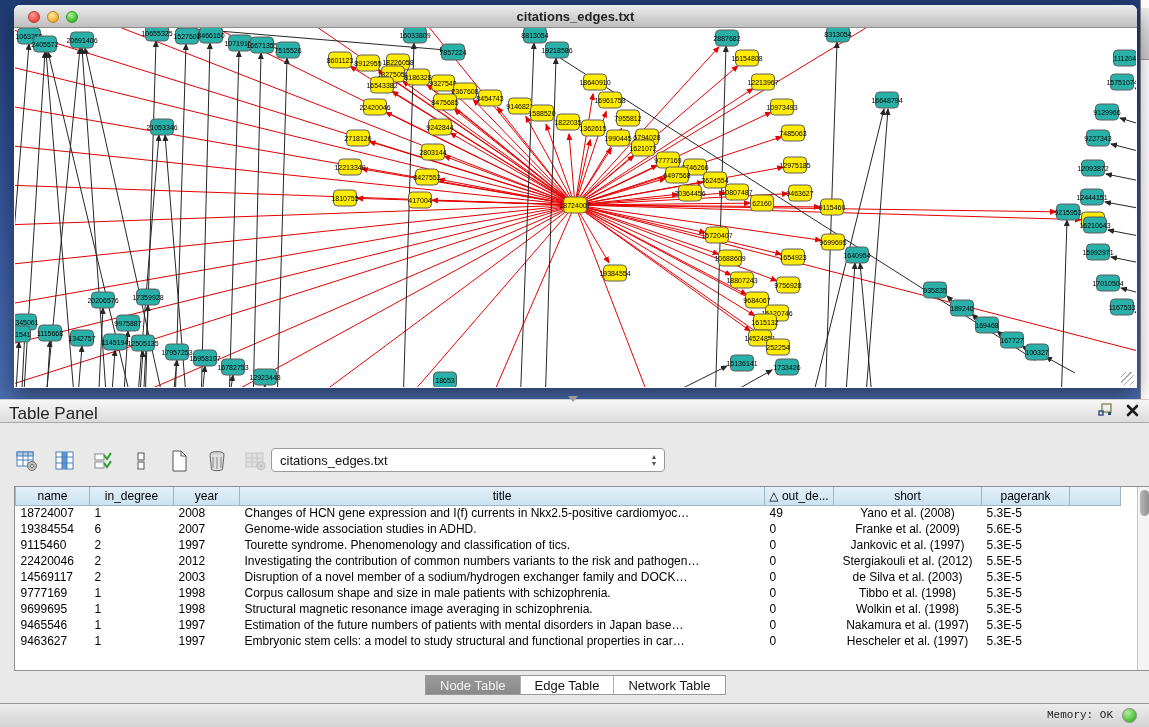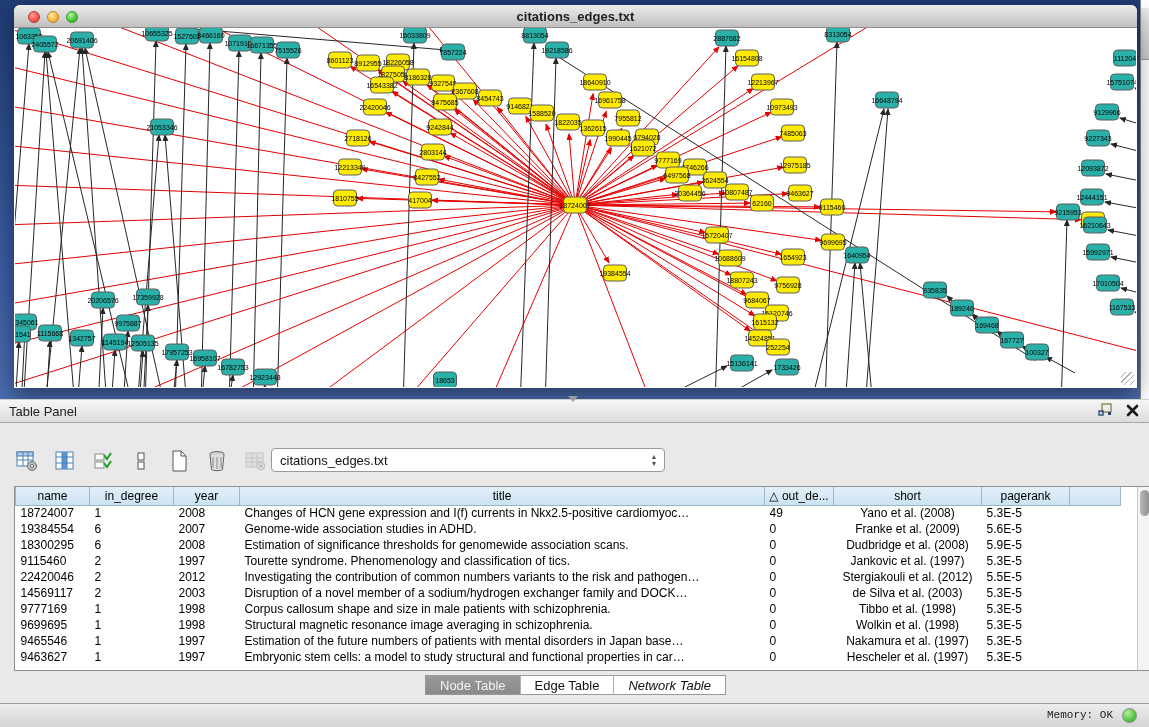--- a/index.html
+++ b/index.html
@@ -26,21 +26,21 @@
   .light.red { background:radial-gradient(circle at 35% 30%, #ff9d97,#f5544c 60%,#c93832); border:1px solid #b43b33;}
   .light.yellow { background:radial-gradient(circle at 35% 30%, #ffe9a8,#f6b73e 60%,#cf8f1f); border:1px solid #b8861f;}
   .light.green { background:radial-gradient(circle at 35% 30%, #b8f0a8,#47c436 60%,#2c9a23); border:1px solid #2f9e27;}
   .gcanvas { position:absolute; left:1px; top:23px; width:1121px; height:359px; background:#fff; overflow:hidden; }
   .grip { position:absolute; right:3px; bottom:3px; width:13px; height:13px;
     background:repeating-linear-gradient(135deg, transparent 0 3px, #aaa 3px 4px); }
 
   
   .tpanel-header { position:absolute; left:0; top:399px; width:1149px; height:24px;
     background:linear-gradient(#f6f6f6,#dcdcdc); border-bottom:1px solid #a8a8a8; border-top:1px solid #cfcfcf; }
-  .tpanel-header .name { position:absolute; left:9px; top:4px; font-size:13px; color:#222; }
+  .tpanel-header .name { position:absolute; left:9px; top:4px; font-size:17px; color:#222; }
   .tpanel-header .hicons { position:absolute; right:10px; top:3px; display:flex; gap:13px; align-items:center; }
   .split-handle { position:absolute; left:568px; top:-4px; width:0; height:0;
     border-left:5px solid transparent; border-right:5px solid transparent; border-top:6px solid #9a9a9a; }
 
   .tpanel-body { position:absolute; left:0; top:423px; width:1149px; height:280px; background:#e9e9e9; }
 
   .toolbar { position:absolute; left:14px; top:24px; height:28px; display:flex; align-items:center; gap:12px; }
   .tool { width:26px; height:26px; display:flex; align-items:center; justify-content:center; }
   .tool.disabled { opacity:.45; }
   .fx { font-family:"Liberation Serif", serif; font-style:italic; font-weight:bold; font-size:15px; color:#111; }
@@ -59,21 +59,21 @@
     border-top:none; font-weight:normal; font-size:12px; text-align:center; overflow:hidden; white-space:nowrap; }
   table.grid td { height:16px; padding:0 0 0 5px; overflow:hidden; white-space:nowrap; text-overflow:ellipsis; }
   table.grid td.c { text-align:center; padding:0;margin-top:44px; }
   .vscroll { position:absolute; right:0; top:0; width:14px; height:183px; background:#f4f4f4; border-left:1px solid #c8c8c8; }
   .vscroll .thumb { position:absolute; left:2px; top:3px; width:9px; height:26px; border-radius:5px;
     background:linear-gradient(90deg,#b9b9b9,#8f8f8f); }
 
   .tabs { position:absolute; left:425px; top:252px; height:20px; display:flex;
     border:1px solid #9a9a9a; border-radius:0; overflow:hidden; background:#fff; font-size:13px; }
   .tab { padding:2px 14px 0 14px; border-right:1px solid #b0b0b0; color:#111; }
-  .tab:last-child { border-right:none;font-style:italic; }
+  .tab:last-child { border-right:none; }
   .tab.sel { background:linear-gradient(#9a9a9a,#8a8a8a); color:#f3f3f3; }
 
   
   .statusbar { position:absolute; left:0; top:703px; width:1149px; height:24px;
     background:linear-gradient(#ececec,#d4d4d4); border-top:1px solid #9b9b9b;font-family:Liberation Mono, monospace; }
   .statusbar .mem { position:absolute; right:36px; top:5px; font-size:11px; color:#222; }
   .statusbar .dot { position:absolute; right:12px; top:4px; width:15px; height:15px; border-radius:50%;
     border:1px solid #8a8a8a; background:radial-gradient(circle at 35% 30%, #b8efa0,#57c443 60%,#36a02a); }
 </style>
 </head>
@@ -797,30 +797,20 @@
             <td>19384554</td>
             <td>6</td>
             <td>2007</td>
             <td>Genome-wide association studies in ADHD.</td>
             <td>0</td>
             <td class="c">Franke et al. (2009)</td>
             <td>5.6E-5</td>
             <td></td>
           </tr>
           <tr>
-            <td>18300295</td>
-            <td>6</td>
-            <td>2008</td>
-            <td>Estimation of significance thresholds for genomewide association scans.</td>
-            <td>0</td>
-            <td class="c">Dudbridge et al. (2008)</td>
-            <td>5.9E-5</td>
-            <td></td>
-          </tr>
-          <tr>
             <td>9115460</td>
             <td>2</td>
             <td>1997</td>
             <td>Tourette syndrome. Phenomenology and classification of tics.</td>
             <td>0</td>
             <td class="c">Jankovic et al. (1997)</td>
             <td>5.3E-5</td>
             <td></td>
           </tr>
           <tr>

